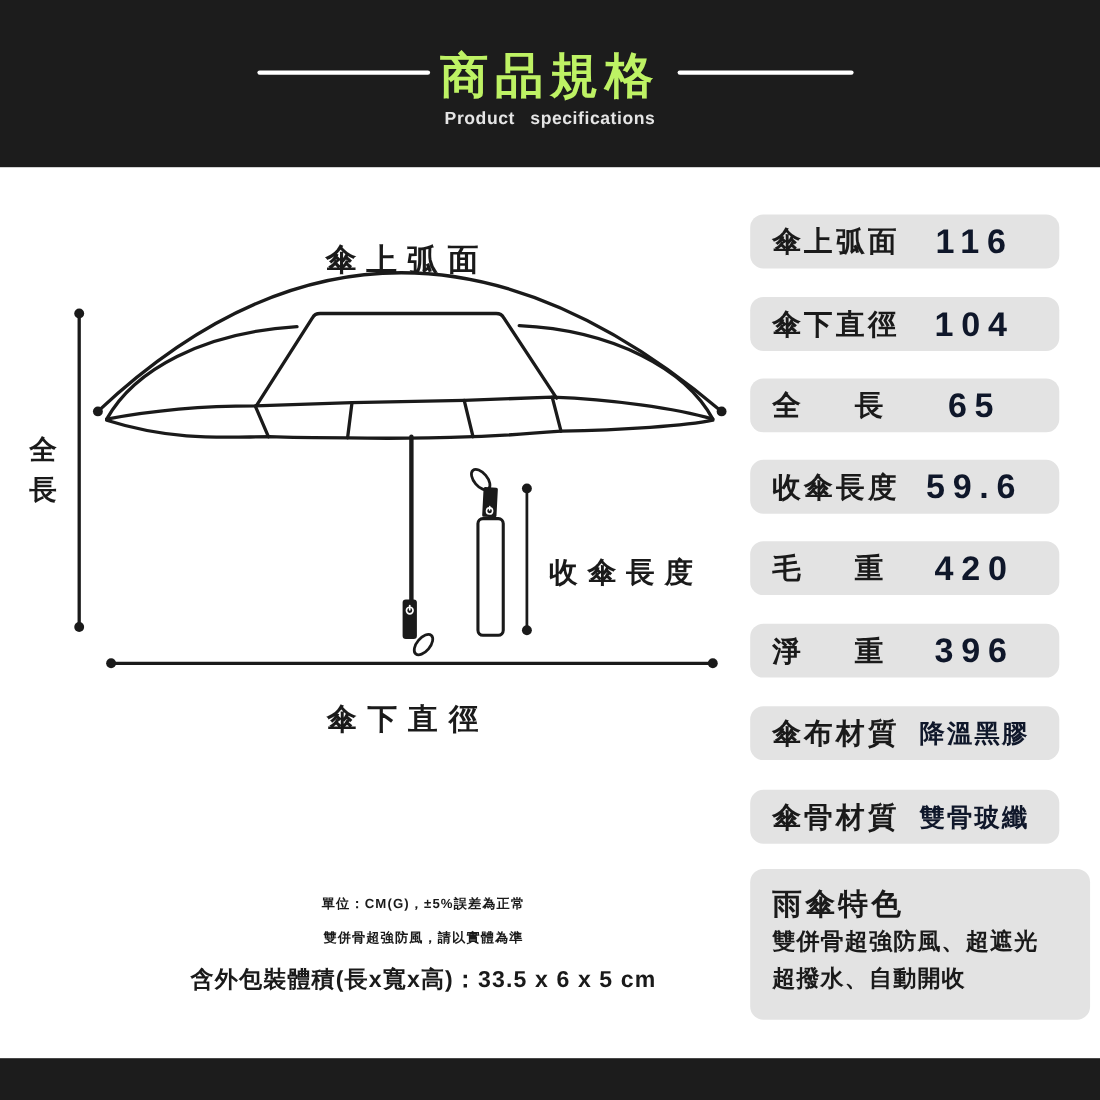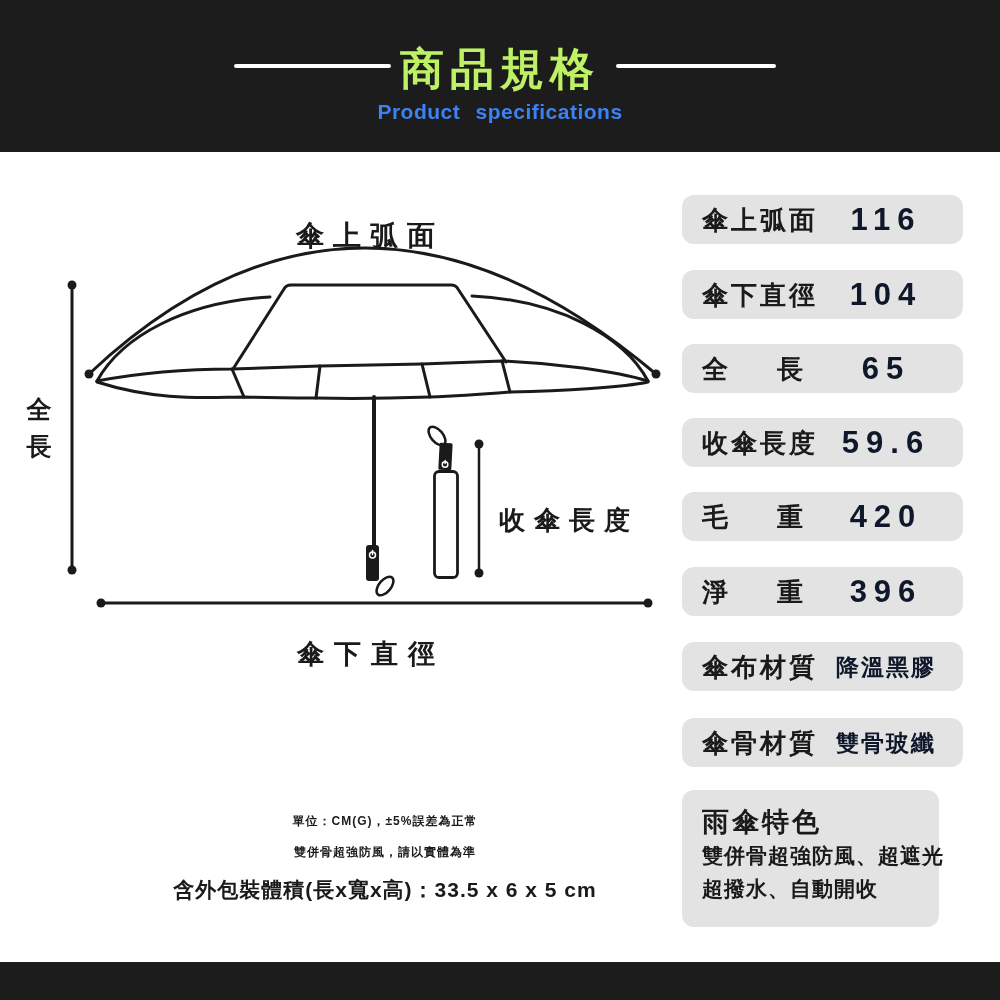--- a/index.html
+++ b/index.html
@@ -4,21 +4,21 @@
 <style>
   html,body{margin:0;padding:0;}
   body{font-family:"Liberation Sans","DejaVu Sans",sans-serif;}
   .page{position:relative;width:1000px;height:1000px;background:#ffffff;overflow:hidden;}
 
   
   .header{position:absolute;left:0;top:0;width:1000px;height:152px;background:#1c1c1c;}
   .header .title{position:absolute;left:0;top:40px;width:1000px;text-align:center;
     color:#bef264;font-size:44px;font-weight:bold;letter-spacing:6px;white-space:nowrap;}
   .header .subtitle{position:absolute;left:0;top:100px;width:1000px;text-align:center;
-    color:#3b82f6;font-size:21px;font-weight:bold;letter-spacing:0.5px;word-spacing:9px;}
+    color:#e5e5e5;font-size:16px;font-weight:bold;letter-spacing:0.5px;word-spacing:9px;}
   .hline{position:absolute;top:64px;height:4px;background:#ffffff;border-radius:2px;}
   .hline.left{left:234px;width:157px;}
   .hline.right{left:616px;width:160px;}
 
   
   .footer{position:absolute;left:0;top:962px;width:1000px;height:38px;background:#1c1c1c;}
 
   
   .diag-label{position:absolute;color:#1a1a1a;font-weight:bold;white-space:nowrap;}
   .lbl-top-arc{left:296px;top:217px;font-size:28px;letter-spacing:9px;}
@@ -29,22 +29,22 @@
 
   
   .spec-row{position:absolute;left:682px;width:281px;height:49px;background:#e3e3e3;border-radius:12px;}
   .spec-label{position:absolute;left:20px;top:50%;transform:translateY(-50%);
     color:#1a1a1a;font-size:26px;font-weight:bold;letter-spacing:3px;white-space:nowrap;}
   .spec-label.ls-wide{letter-spacing:49px;}
   .spec-value{position:absolute;left:124px;width:160px;top:50%;transform:translateY(-50%);
     text-align:center;color:#0f172a;font-size:31px;font-weight:bold;letter-spacing:7px;white-space:nowrap;}
   .spec-value.val-small{font-size:23px;letter-spacing:2px;}
 
-  .feature-box{position:absolute;left:682px;top:790px;width:257px;height:137px;
-    background:#e3e3e3;border-radius:12px;}
+  .feature-box{position:absolute;left:682px;top:790px;width:281px;height:137px;
+    background:#e3e3e3;border-radius:12px;padding-left:28px;}
   .feature-title{position:absolute;left:20px;top:14px;color:#1a1a1a;font-size:27px;
     font-weight:bold;letter-spacing:3px;white-space:nowrap;}
   .feature-line{position:absolute;left:20px;color:#1a1a1a;font-size:21px;font-weight:bold;
     letter-spacing:1px;white-space:nowrap;text-align:center;}
   .feature-line.l1{top:52px;}
   .feature-line.l2{top:85px;}
 
   
   .notes{position:absolute;left:150px;width:470px;text-align:center;color:#1a1a1a;
     font-weight:bold;}

